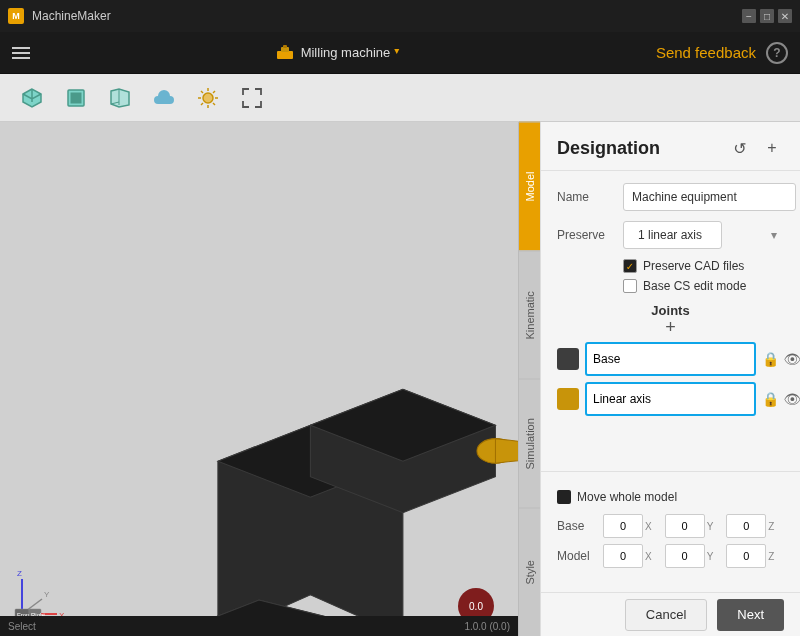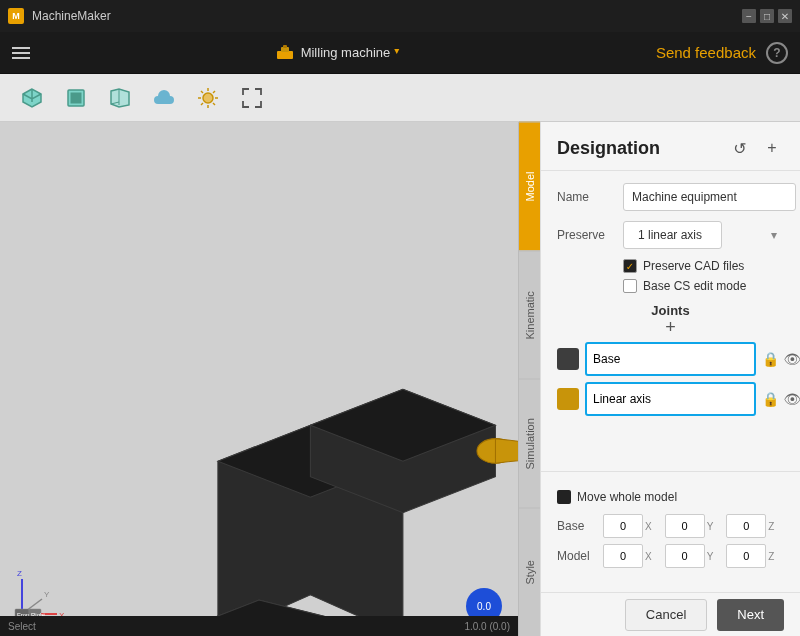--- a/index.html
+++ b/index.html
@@ -70,24 +70,24 @@
       position: absolute;
       bottom: 12px;
       left: 12px;
       width: 60px;
       height: 60px;
     }
 
     .camera-indicator {
       position: absolute;
       bottom: 12px;
-      right: 16px;
+      right: 24px;
       width: 36px;
       height: 36px;
-      background: #1d4ed8;
+      background: #7f1d1d;
       border-radius: 50%;
       display: flex; align-items: center; justify-content: center;
       color: #fff;
       font-size: 10px;
     }
 
     
     .statusbar {
       position: absolute;
       bottom: 0;

